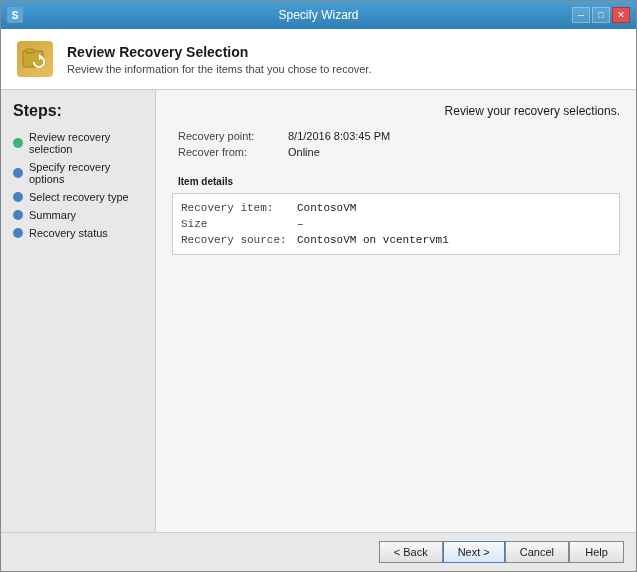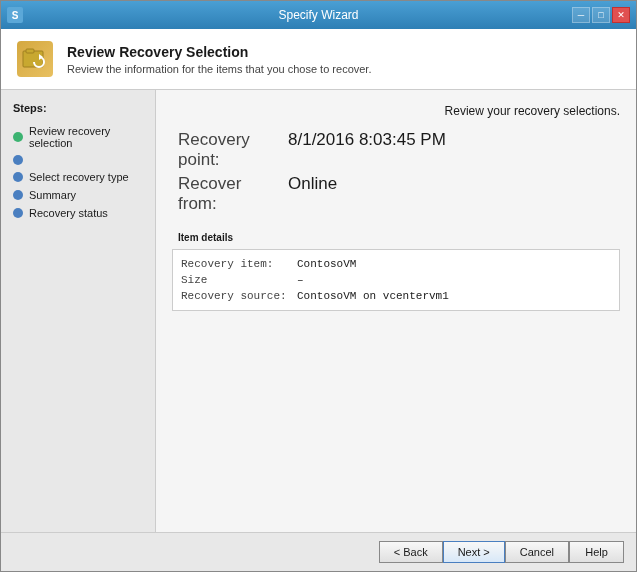--- a/index.html
+++ b/index.html
@@ -122,21 +122,21 @@
       overflow: hidden;
     }
     .sidebar {
       width: 155px;
       background: #e8e8e8;
       padding: 12px 8px;
       border-right: 1px solid #ccc;
       flex-shrink: 0;
     }
     .sidebar-title {
-      font-size: 11px;
+      font-size: 16px;
       font-weight: 600;
       color: #1a1a1a;
       margin-bottom: 8px;
       padding-left: 4px;
     }
     .sidebar-item {
       display: flex;
       align-items: center;
       gap: 6px;
       padding: 3px 4px;
@@ -167,21 +167,21 @@
       color: #1a1a1a;
       margin-bottom: 10px;
       text-align: right;
     }
     .info-table {
       width: 100%;
       border-collapse: collapse;
     }
     .info-table td {
       padding: 2px 6px;
-      font-size: 17px;
+      font-size: 11px;
       color: #1a1a1a;
       vertical-align: top;
     }
     .info-table td:first-child {
       width: 110px;
       color: #444;
       font-weight: normal;
     }
     .item-details-header {
       font-size: 10px;
@@ -272,20 +272,21 @@
   <div class="content-area">
 
     <div class="sidebar">
       <div class="sidebar-title">Steps:</div>
       <div class="sidebar-item active">
         <div class="step-dot green"></div>
         <span>Review recovery selection</span>
       </div>
       <div class="sidebar-item">
         <div class="step-dot blue"></div>
+        <span>Specify recovery options</span>
       </div>
       <div class="sidebar-item">
         <div class="step-dot blue"></div>
         <span>Select recovery type</span>
       </div>
       <div class="sidebar-item">
         <div class="step-dot blue"></div>
         <span>Summary</span>
       </div>
       <div class="sidebar-item">

